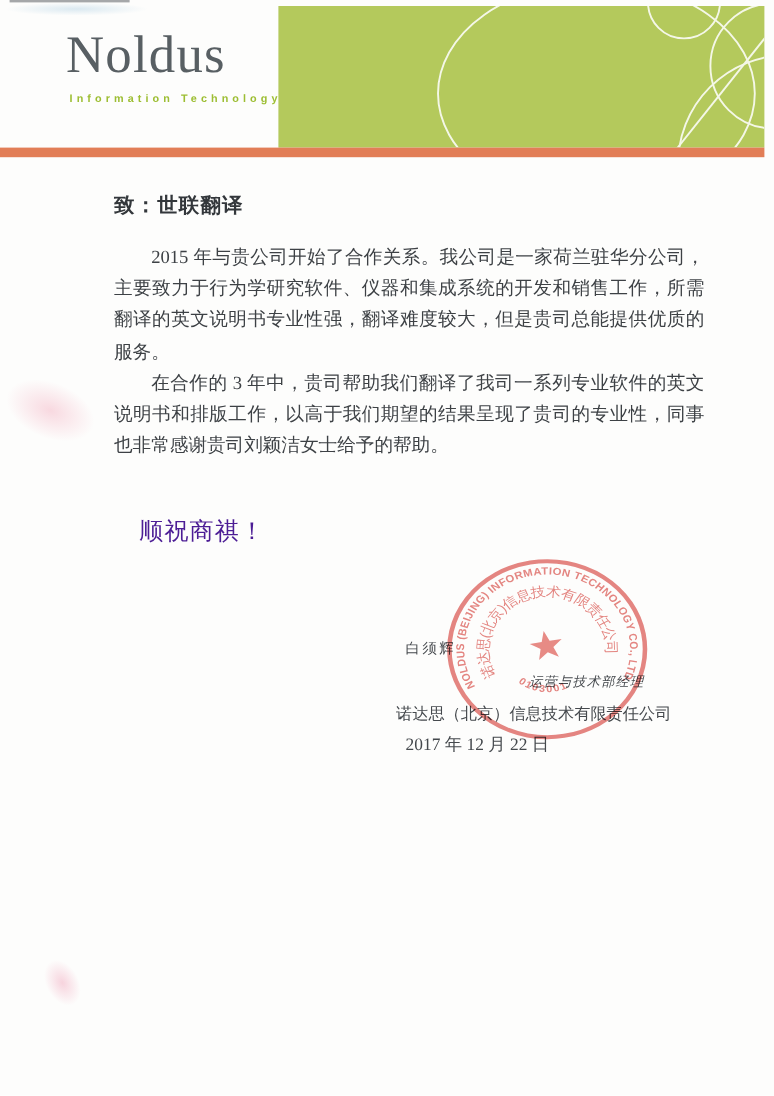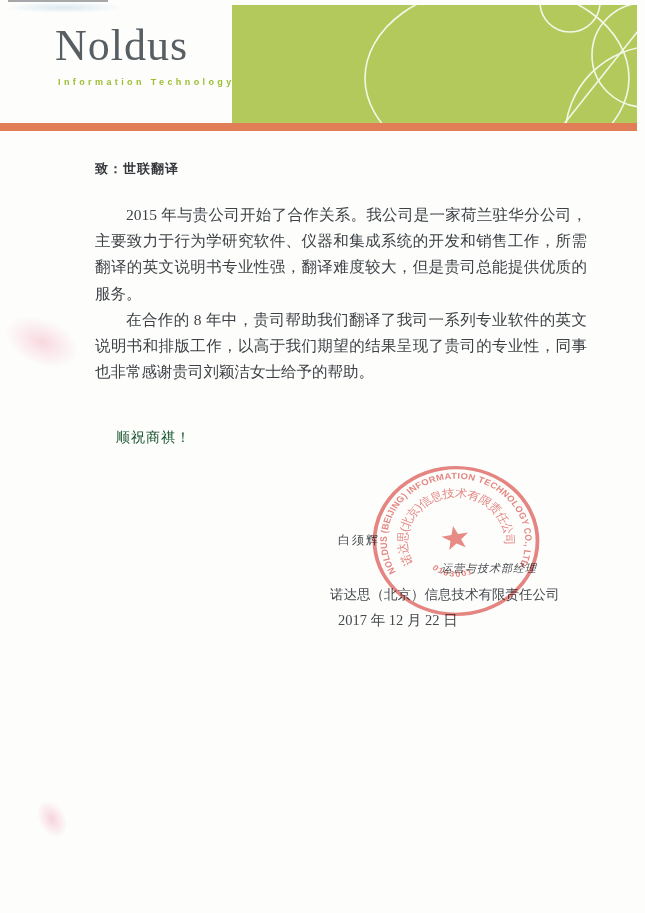--- a/index.html
+++ b/index.html
@@ -49,31 +49,31 @@
   }
   .banner svg { position: absolute; left: 0; top: 0; }
   .rule-orange {
     position: absolute; left: 0; top: 123px; width: 637px; height: 8px;
     background: #e27e57;
   }
 
   
   .recipient {
     position: absolute; left: 95px; top: 160px;
-    font-size: 13px; font-weight: bold; color: #33373b; letter-spacing: 1px;
+    font-size: 17px; font-weight: bold; color: #33373b; letter-spacing: 1px;
   }
   .body-text {
     position: absolute; left: 95px; top: 202px; width: 492px;
     font-size: 15.5px; line-height: 26.2px; color: #3d4145;
     text-align: justify;
   }
   .body-text p { text-indent: 2em; margin: 0; }
   .closing {
     position: absolute; left: 116px; top: 429px;
-    font-size: 14px; color: #14532d; letter-spacing: 1px;
+    font-size: 20px; color: #4c1d95; letter-spacing: 1px;
   }
 
   
   .sig-line { position: absolute; color: #45494d; white-space: nowrap; }
   .sig-name    { left: 338px; width: 200px; top: 532px; font-size: 12px; text-align: left; letter-spacing: 2px; }
   .sig-title   { left: 337px; width: 200px; top: 561px; font-size: 11px; text-align: right; letter-spacing: 1px; font-style: italic; }
   .sig-company { left: 330px; width: 224px; top: 586px; font-size: 13.5px; text-align: right; }
   .sig-date    { left: 338px; width: 200px; top: 611px; font-size: 14.5px; }
 
   
@@ -105,21 +105,21 @@
       <line x1="433" y1="-8" x2="328" y2="124"></line>
     </g>
   </svg>
 </div>
 <div class="rule-orange"></div>
 
 <div class="recipient">致：世联翻译</div>
 
 <div class="body-text">
   <p>2015 年与贵公司开始了合作关系。我公司是一家荷兰驻华分公司，主要致力于行为学研究软件、仪器和集成系统的开发和销售工作，所需翻译的英文说明书专业性强，翻译难度较大，但是贵司总能提供优质的服务。</p>
-  <p>在合作的 8 年中，贵司帮助我们翻译了我司一系列专业软件的英文说明书和排版工作，以高于我们期望的结果呈现了贵司的专业性，同事也非常感谢贵司刘颖洁女士给予的帮助。</p>
+  <p>在合作的 3 年中，贵司帮助我们翻译了我司一系列专业软件的英文说明书和排版工作，以高于我们期望的结果呈现了贵司的专业性，同事也非常感谢贵司刘颖洁女士给予的帮助。</p>
 </div>
 
 <div class="closing">顺祝商祺！</div>
 
 <div class="sig-line sig-name">白须辉</div>
 <div class="sig-line sig-title">运营与技术部经理</div>
 <div class="sig-line sig-company">诺达思（北京）信息技术有限责任公司</div>
 <div class="sig-line sig-date">2017 年 12 月 22 日</div>
 
 <div class="stamp">

